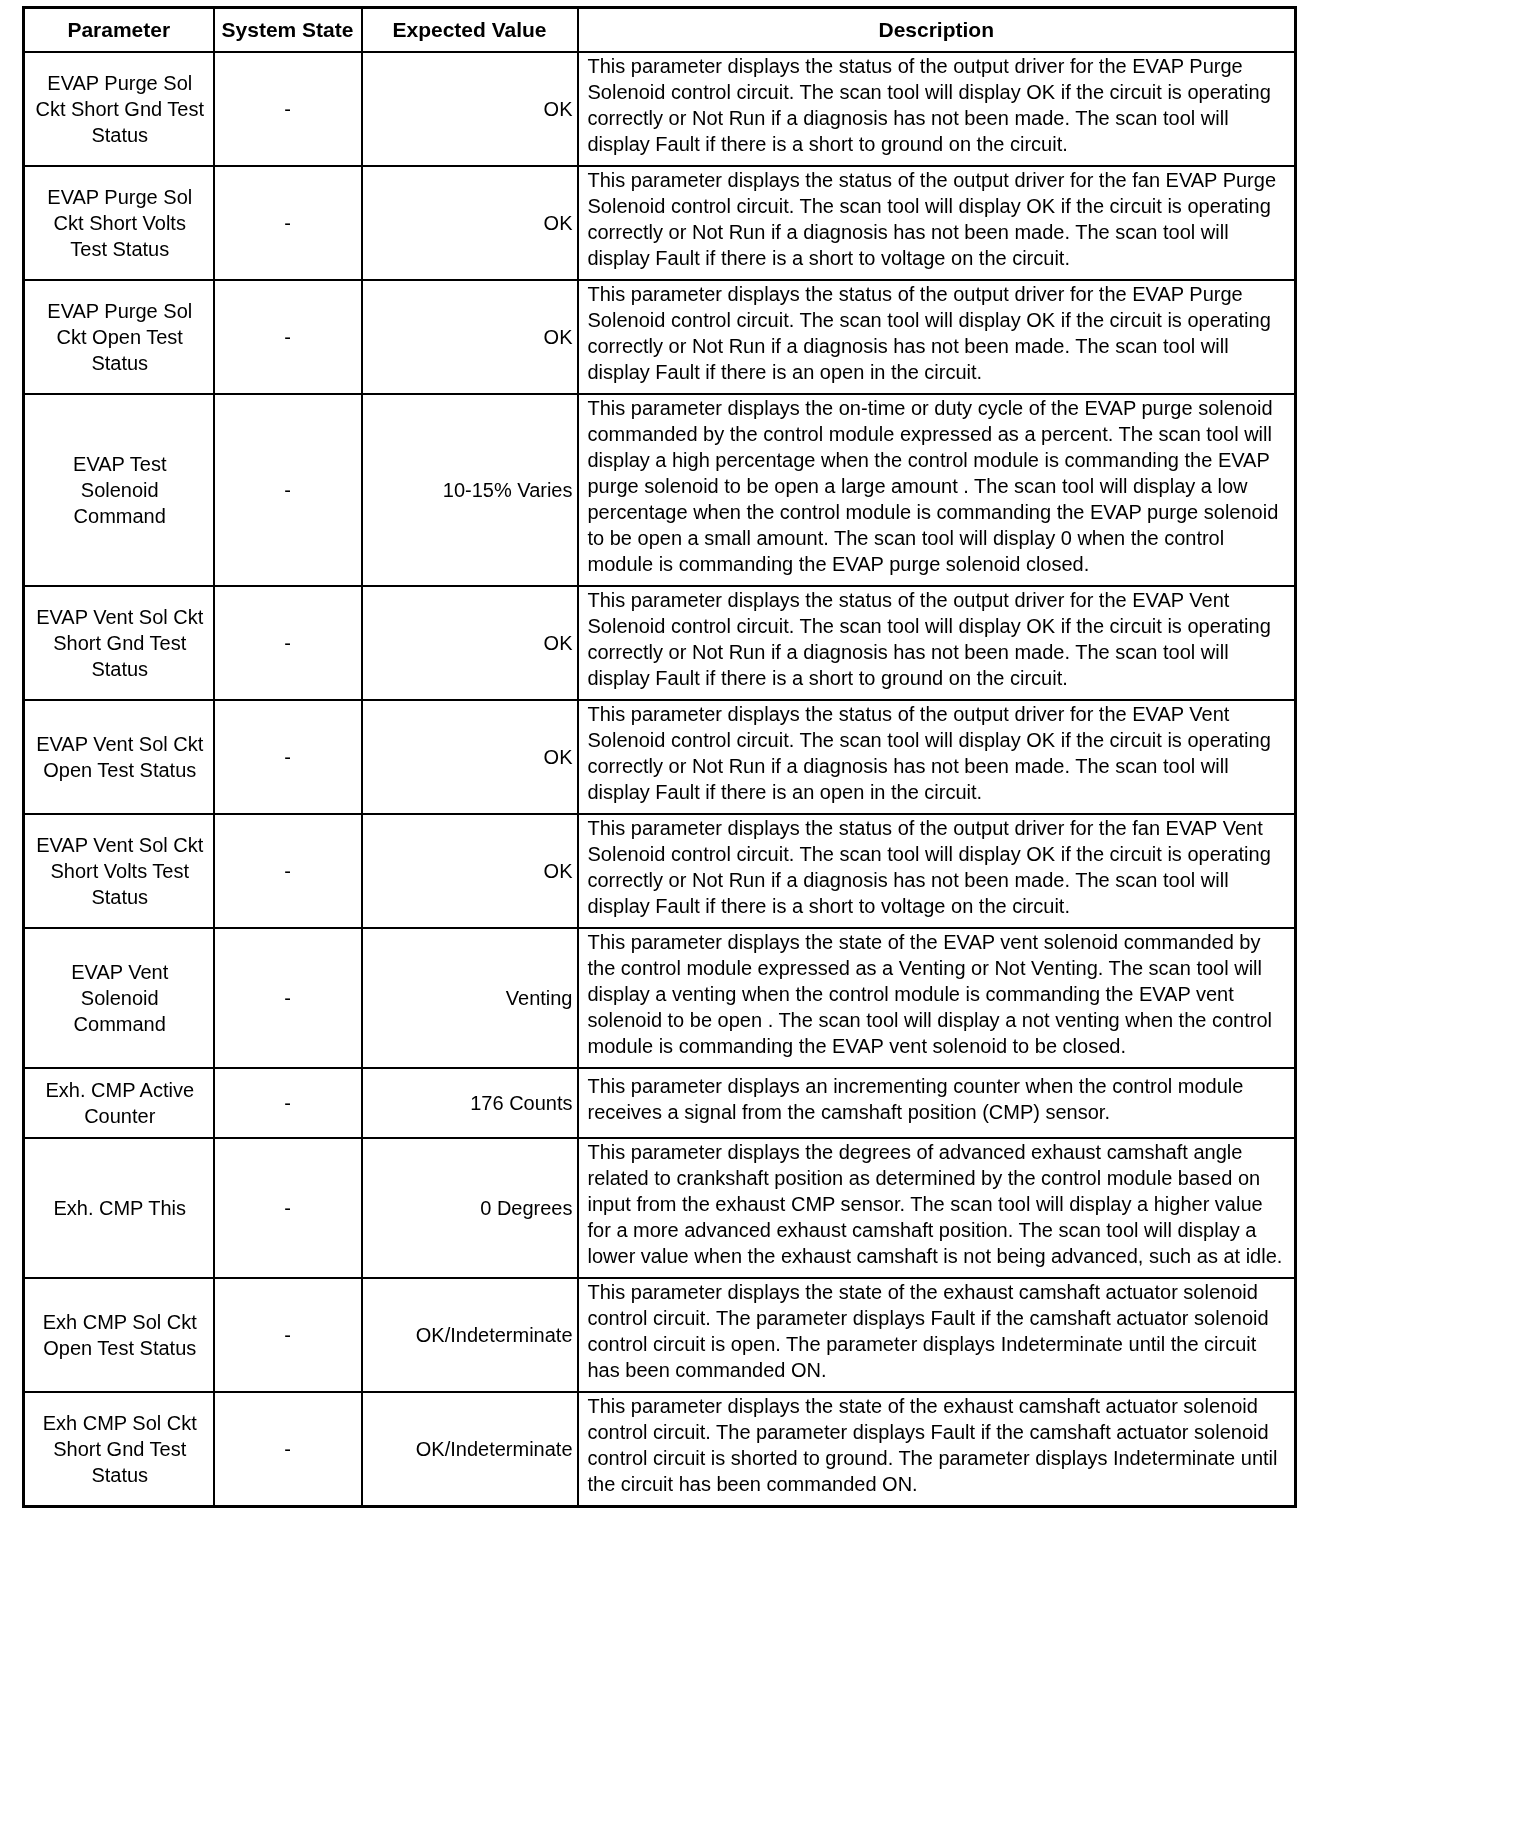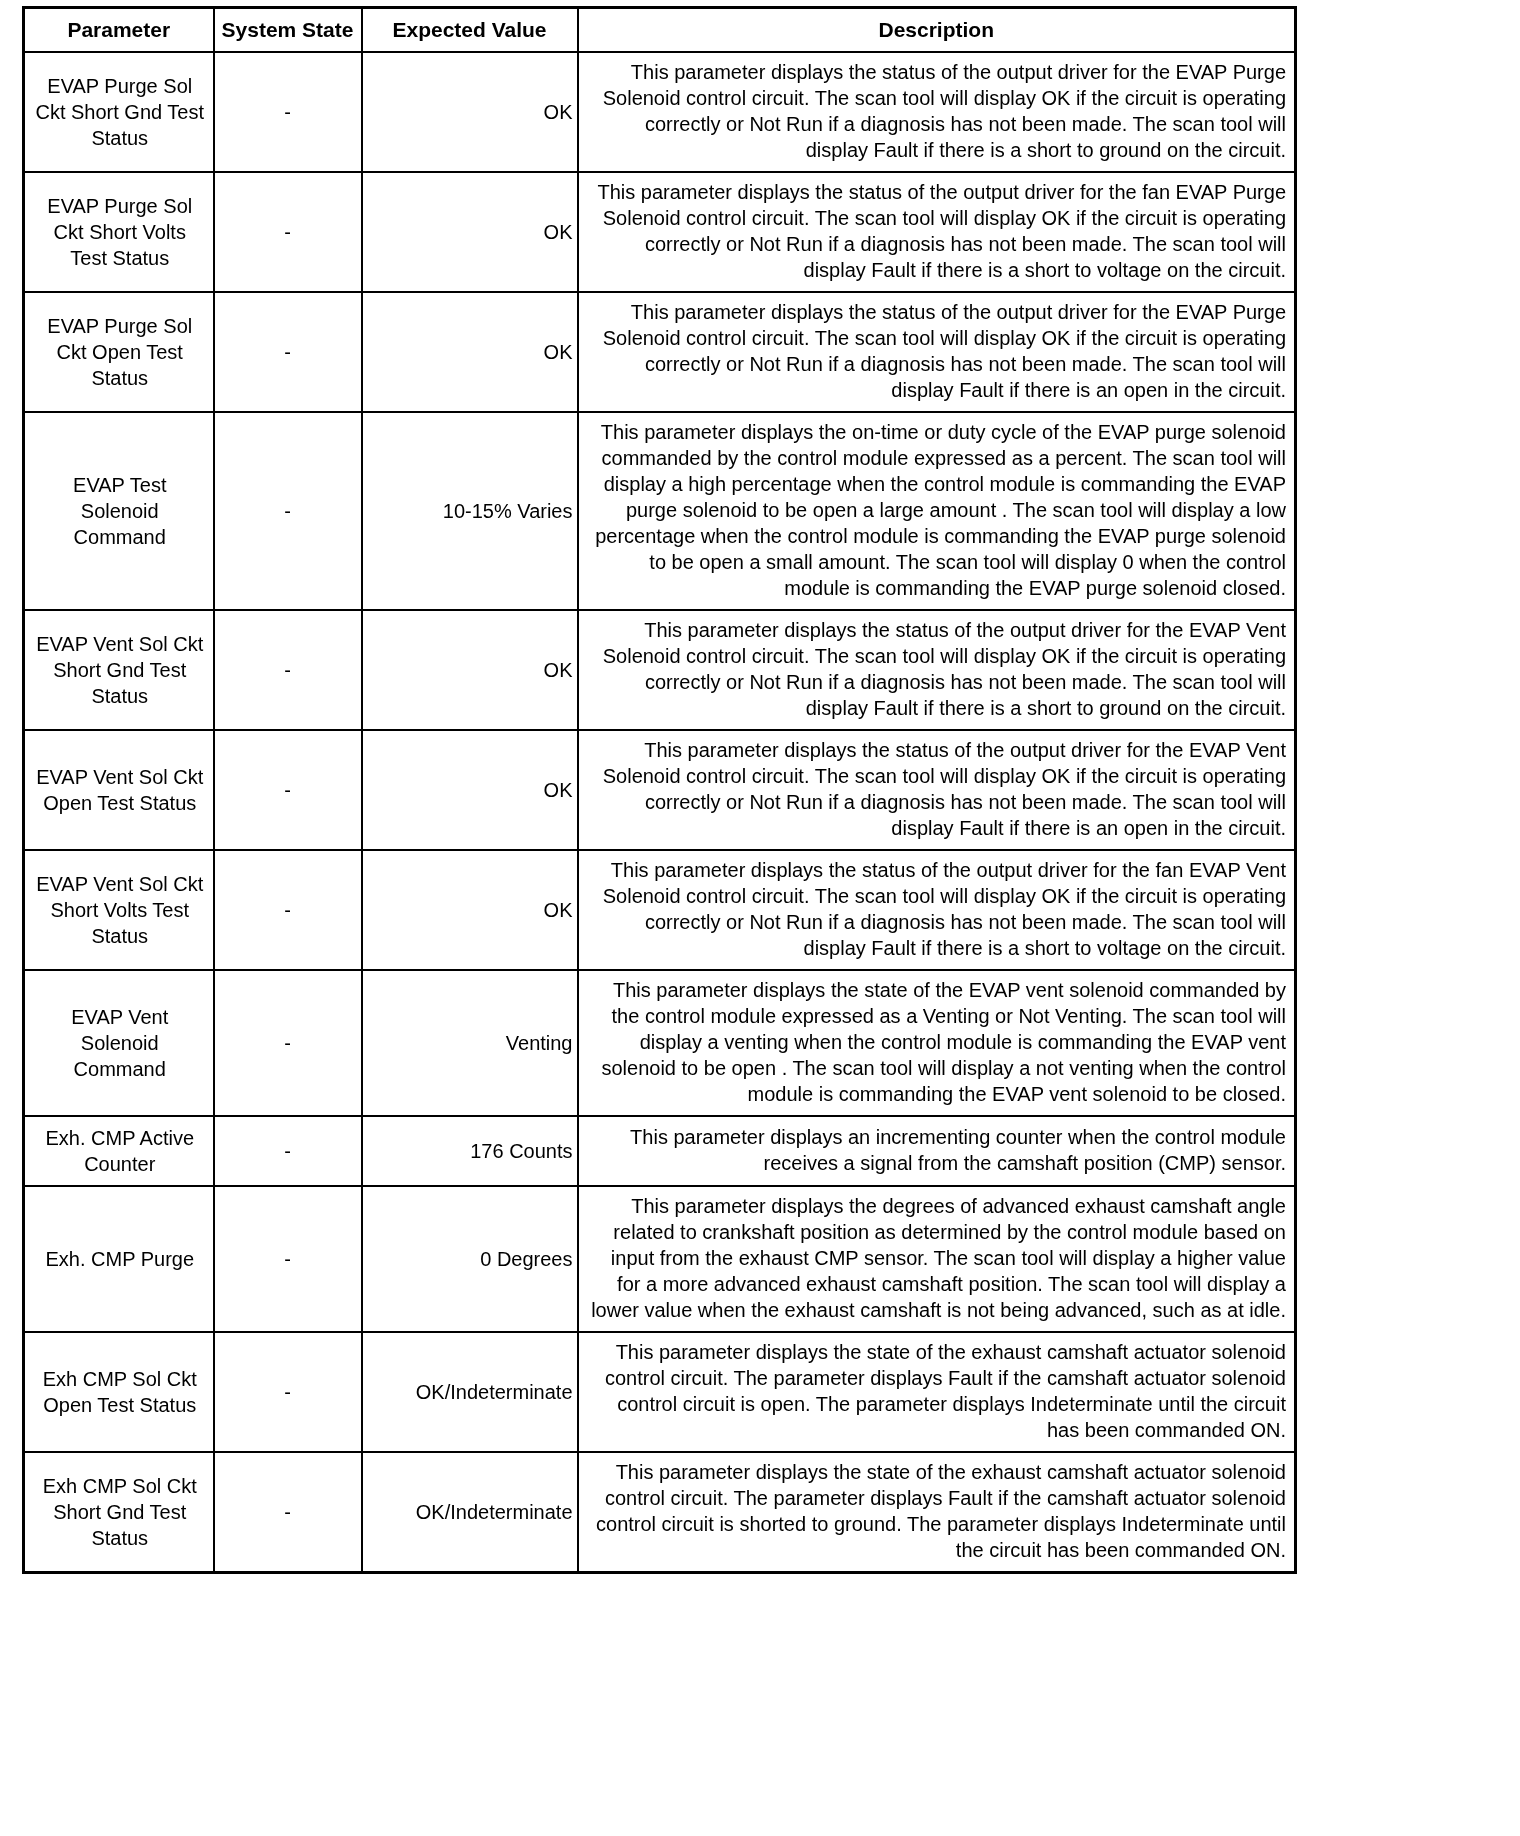--- a/index.html
+++ b/index.html
@@ -47,22 +47,22 @@
   }
   td.state {
     text-align: center;
     padding: 8px 4px;
   }
   td.value {
     text-align: right;
     padding: 8px 4px;
   }
   td.desc {
-    text-align: right;
-    padding: 6px 8px 8px 9px;
+    text-align: left;
+    padding: 0 8px 8px 9px;
   }
 </style>
 </head>
 <body>
 
 <div class="page">
   <table class="param-table">
     <colgroup>
       <col class="c1">
         <col class="c2">
@@ -126,21 +126,21 @@
         <td class="value">Venting</td>
         <td class="desc">This parameter displays the state of the EVAP vent solenoid commanded by the control module expressed as a Venting or Not Venting. The scan tool will display a venting when the control module is commanding the EVAP vent solenoid to be open . The scan tool will display a not venting when the control module is commanding the EVAP vent solenoid to be closed.</td>
       </tr>
       <tr>
         <td class="param">Exh. CMP Active Counter</td>
         <td class="state">-</td>
         <td class="value">176 Counts</td>
         <td class="desc">This parameter displays an incrementing counter when the control module receives a signal from the camshaft position (CMP) sensor.</td>
       </tr>
       <tr>
-        <td class="param">Exh. CMP Purge</td>
+        <td class="param">Exh. CMP This</td>
         <td class="state">-</td>
         <td class="value">0 Degrees</td>
         <td class="desc">This parameter displays the degrees of advanced exhaust camshaft angle related to crankshaft position as determined by the control module based on input from the exhaust CMP sensor. The scan tool will display a higher value for a more advanced exhaust camshaft position. The scan tool will display a lower value when the exhaust camshaft is not being advanced, such as at idle.</td>
       </tr>
       <tr>
         <td class="param">Exh CMP Sol Ckt Open Test Status</td>
         <td class="state">-</td>
         <td class="value">OK/Indeterminate</td>
         <td class="desc">This parameter displays the state of the exhaust camshaft actuator solenoid control circuit. The parameter displays Fault if the camshaft actuator solenoid control circuit is open. The parameter displays Indeterminate until the circuit has been commanded ON.</td>
       </tr>

